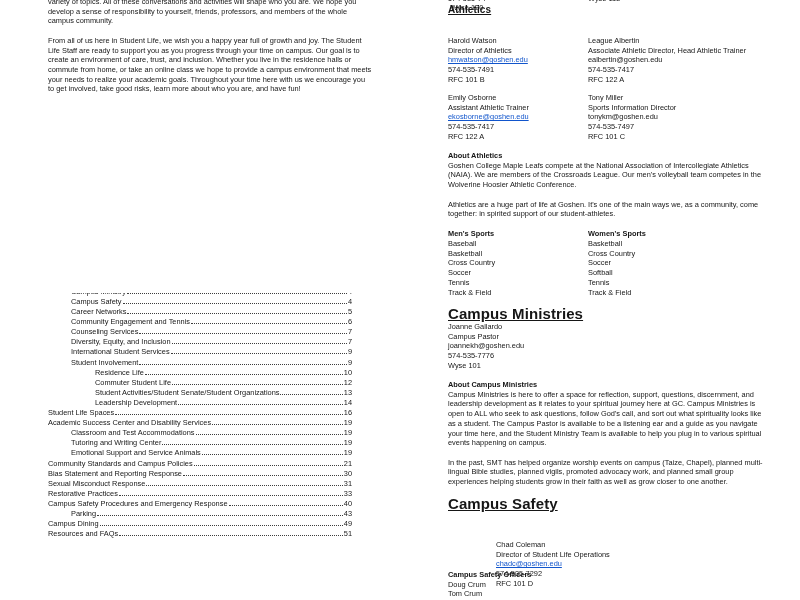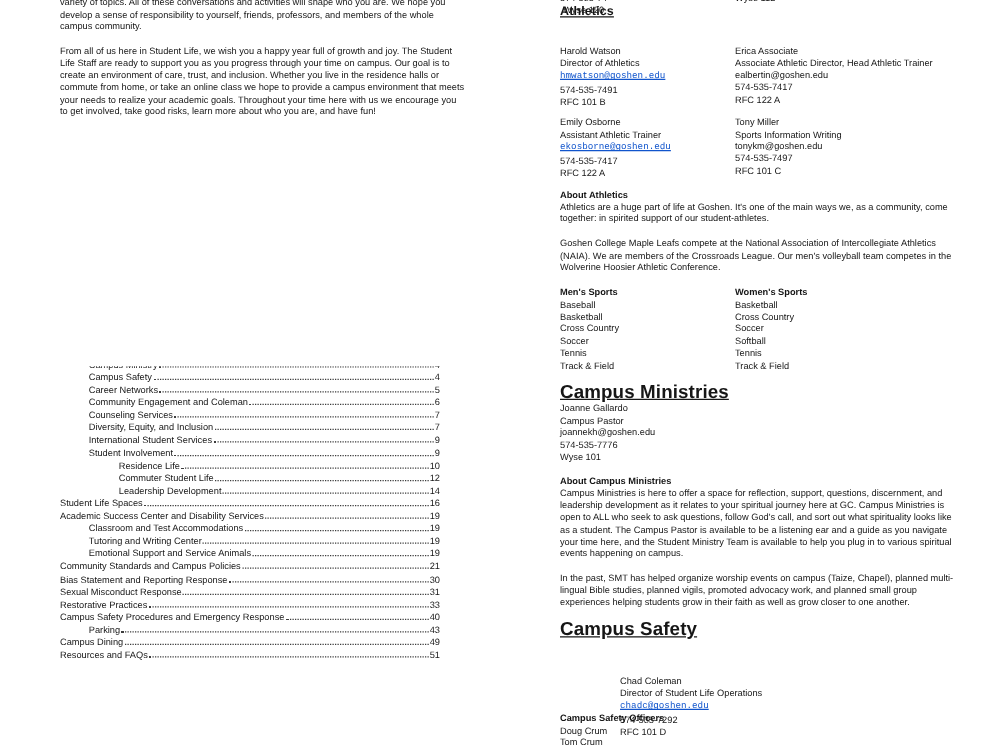--- a/index.html
+++ b/index.html
@@ -5,21 +5,21 @@
   * { margin:0; padding:0; box-sizing:border-box; }
   html,body { width:800px; height:600px; background:#ffffff; overflow:hidden;
     font-family:"Liberation Sans","DejaVu Sans",sans-serif; color:#161616; }
   body { position:relative; }
   .abs { position:absolute; }
   .body-text { font-size:7.4px; line-height:9.7px; }
   p.doc { margin:0 0 9.7px 0; }
   .sec-h { font-weight:bold; text-decoration:underline; font-size:10px; letter-spacing:0.1px; }
   .sec-h.big { font-size:15px; }
   .sub-h { font-weight:bold; font-size:7.4px; line-height:9.7px; }
-  .link { color:#1155cc; text-decoration:underline;font-family:Liberation Mono, monospace; }
+  .link { color:#1155cc; text-decoration:underline; }
   .contact { font-size:7.4px; line-height:9.7px; white-space:nowrap; }
   .clipline { height:3px; overflow:hidden; }
   .clipline .inner { margin-top:-6.5px; font-size:7.4px; line-height:9.7px; white-space:nowrap; }
   
   .toc { width:304px; }
   .toc-row { display:flex; align-items:baseline; height:10.1px; font-size:7.4px; white-space:nowrap; }
   .toc-row .lbl { flex:0 0 auto; }
   .toc-row .dots { flex:1 1 auto; border-bottom:1px dotted #3d3d3d; margin:0 1px 2px 1px; min-width:6px; }
   .toc-row .pg { flex:0 0 auto; text-align:right; }
   .ind1 { padding-left:23px; }
@@ -48,21 +48,21 @@
     <span class="lbl">Campus Safety</span>
       <span class="dots"></span>
       <span class="pg">4</span>
   </div>
   <div class="toc-row ind1">
     <span class="lbl">Career Networks</span>
       <span class="dots"></span>
       <span class="pg">5</span>
   </div>
   <div class="toc-row ind1">
-    <span class="lbl">Community Engagement and Coleman</span>
+    <span class="lbl">Community Engagement and Tennis</span>
       <span class="dots"></span>
       <span class="pg">6</span>
   </div>
   <div class="toc-row ind1">
     <span class="lbl">Counseling Services</span>
       <span class="dots"></span>
       <span class="pg">7</span>
   </div>
   <div class="toc-row ind1">
     <span class="lbl">Diversity, Equity, and Inclusion</span>
@@ -81,20 +81,25 @@
   </div>
   <div class="toc-row ind2">
     <span class="lbl">Residence Life</span>
       <span class="dots"></span>
       <span class="pg">10</span>
   </div>
   <div class="toc-row ind2">
     <span class="lbl">Commuter Student Life</span>
       <span class="dots"></span>
       <span class="pg">12</span>
+  </div>
+  <div class="toc-row ind2">
+    <span class="lbl">Student Activities/Student Senate/Student Organizations</span>
+      <span class="dots"></span>
+      <span class="pg">13</span>
   </div>
   <div class="toc-row ind2">
     <span class="lbl">Leadership Development</span>
       <span class="dots"></span>
       <span class="pg">14</span>
   </div>
   <div class="toc-row">
     <span class="lbl">Student Life Spaces</span>
       <span class="dots"></span>
       <span class="pg">16</span>
@@ -174,45 +179,45 @@
 <div class="abs sec-h" style="left:448px; top:4px;">Athletics</div>
 
 <div class="abs contact" style="left:448px; top:36px;">
   <div>Harold Watson</div>
   <div>Director of Athletics</div>
   <div><a class="link" href="#">hmwatson@goshen.edu</a></div>
   <div>574-535-7491</div>
   <div>RFC 101 B</div>
 </div>
 <div class="abs contact" style="left:588px; top:36px;">
-  <div>Erica Associate</div>
+  <div>League Albertin</div>
   <div>Associate Athletic Director, Head Athletic Trainer</div>
   <div>ealbertin@goshen.edu</div>
   <div>574-535-7417</div>
   <div>RFC 122 A</div>
 </div>
 <div class="abs contact" style="left:448px; top:93px;">
   <div>Emily Osborne</div>
   <div>Assistant Athletic Trainer</div>
   <div><a class="link" href="#">ekosborne@goshen.edu</a></div>
   <div>574-535-7417</div>
   <div>RFC 122 A</div>
 </div>
 <div class="abs contact" style="left:588px; top:93px;">
   <div>Tony Miller</div>
-  <div>Sports Information Writing</div>
+  <div>Sports Information Director</div>
   <div>tonykm@goshen.edu</div>
   <div>574-535-7497</div>
   <div>RFC 101 C</div>
 </div>
 
 <div class="abs body-text" style="left:448px; top:151px; width:318px;">
   <div class="sub-h">About Athletics</div>
+  <p class="doc">Goshen College Maple Leafs compete at the National Association of Intercollegiate Athletics (NAIA).  We are members of the Crossroads League.  Our men's volleyball team competes in the Wolverine Hoosier Athletic Conference.</p>
   <p class="doc">Athletics are a huge part of life at Goshen. It's one of the main ways we, as a community, come together: in spirited support of our student-athletes.</p>
-  <p class="doc">Goshen College Maple Leafs compete at the National Association of Intercollegiate Athletics (NAIA).  We are members of the Crossroads League.  Our men's volleyball team competes in the Wolverine Hoosier Athletic Conference.</p>
 </div>
 
 <div class="abs sports-col" style="left:448px; top:229px;">
   <div class="sub-h">Men's Sports</div>
   <div>Baseball</div>
   <div>Basketball</div>
   <div>Cross Country</div>
   <div>Soccer</div>
   <div>Tennis</div>
   <div>Track &amp; Field</div>

